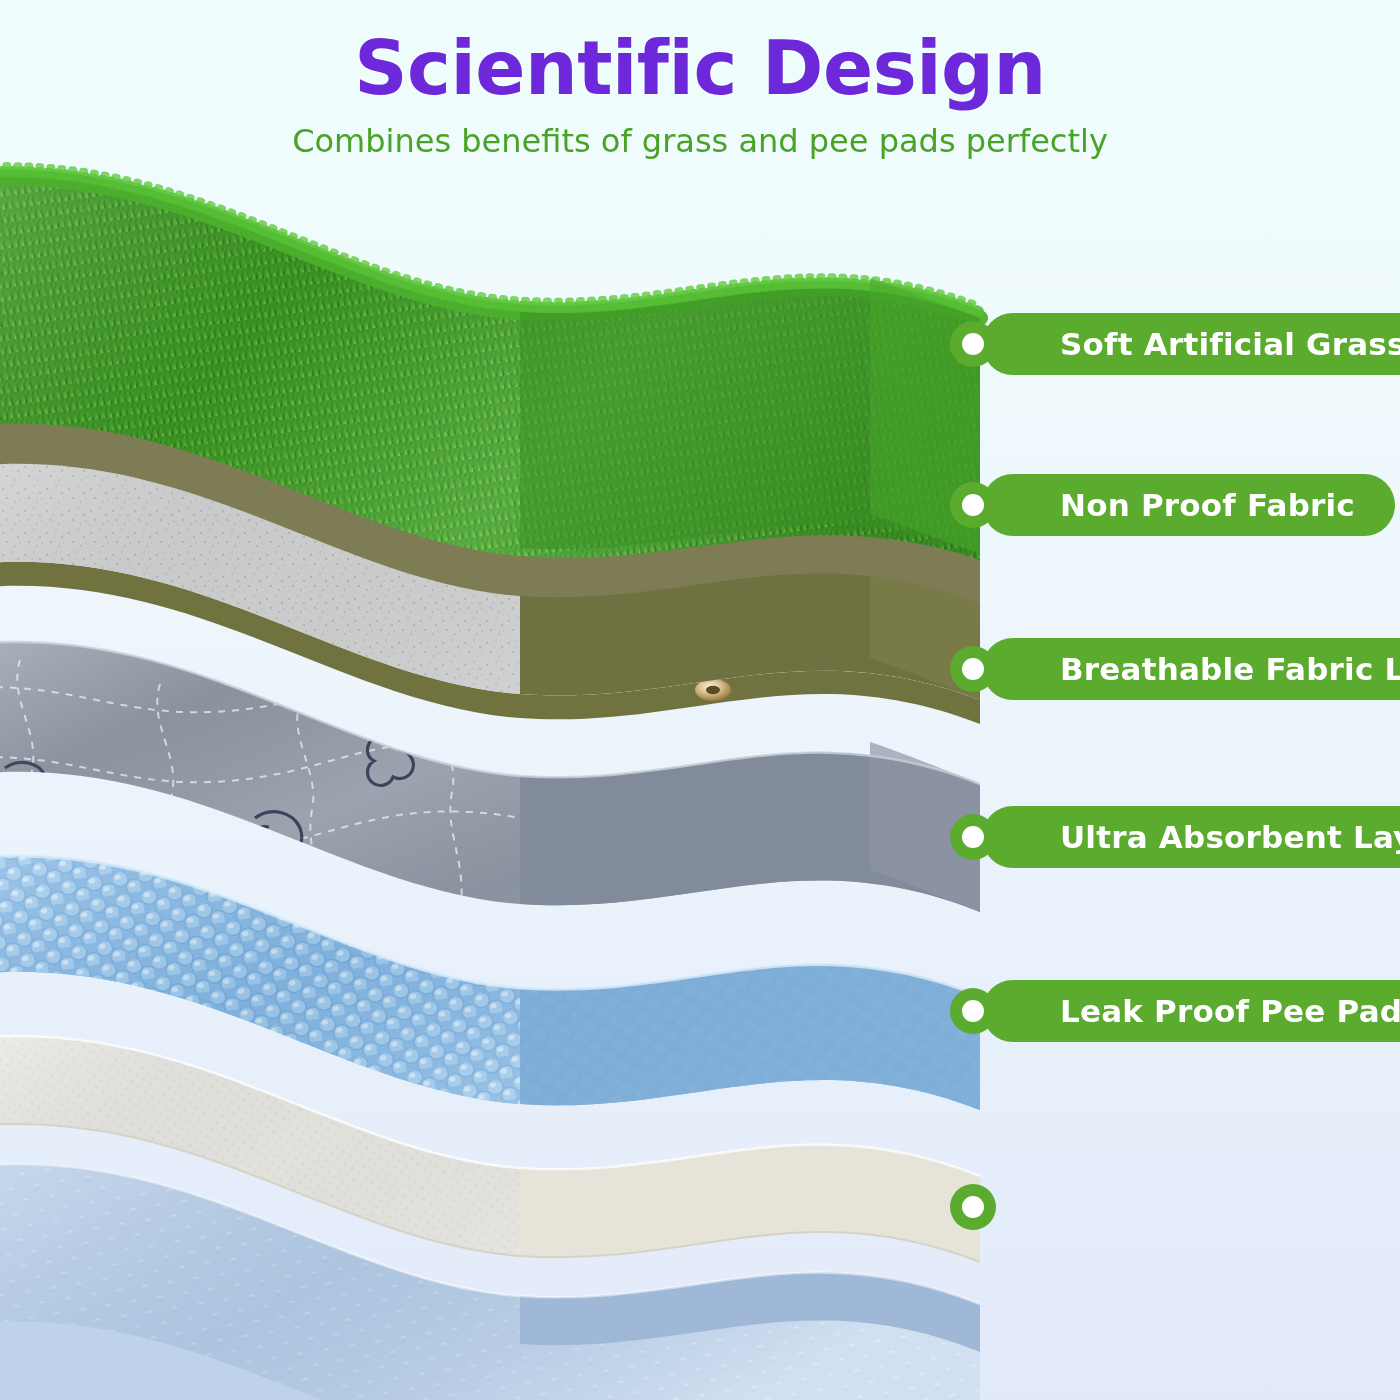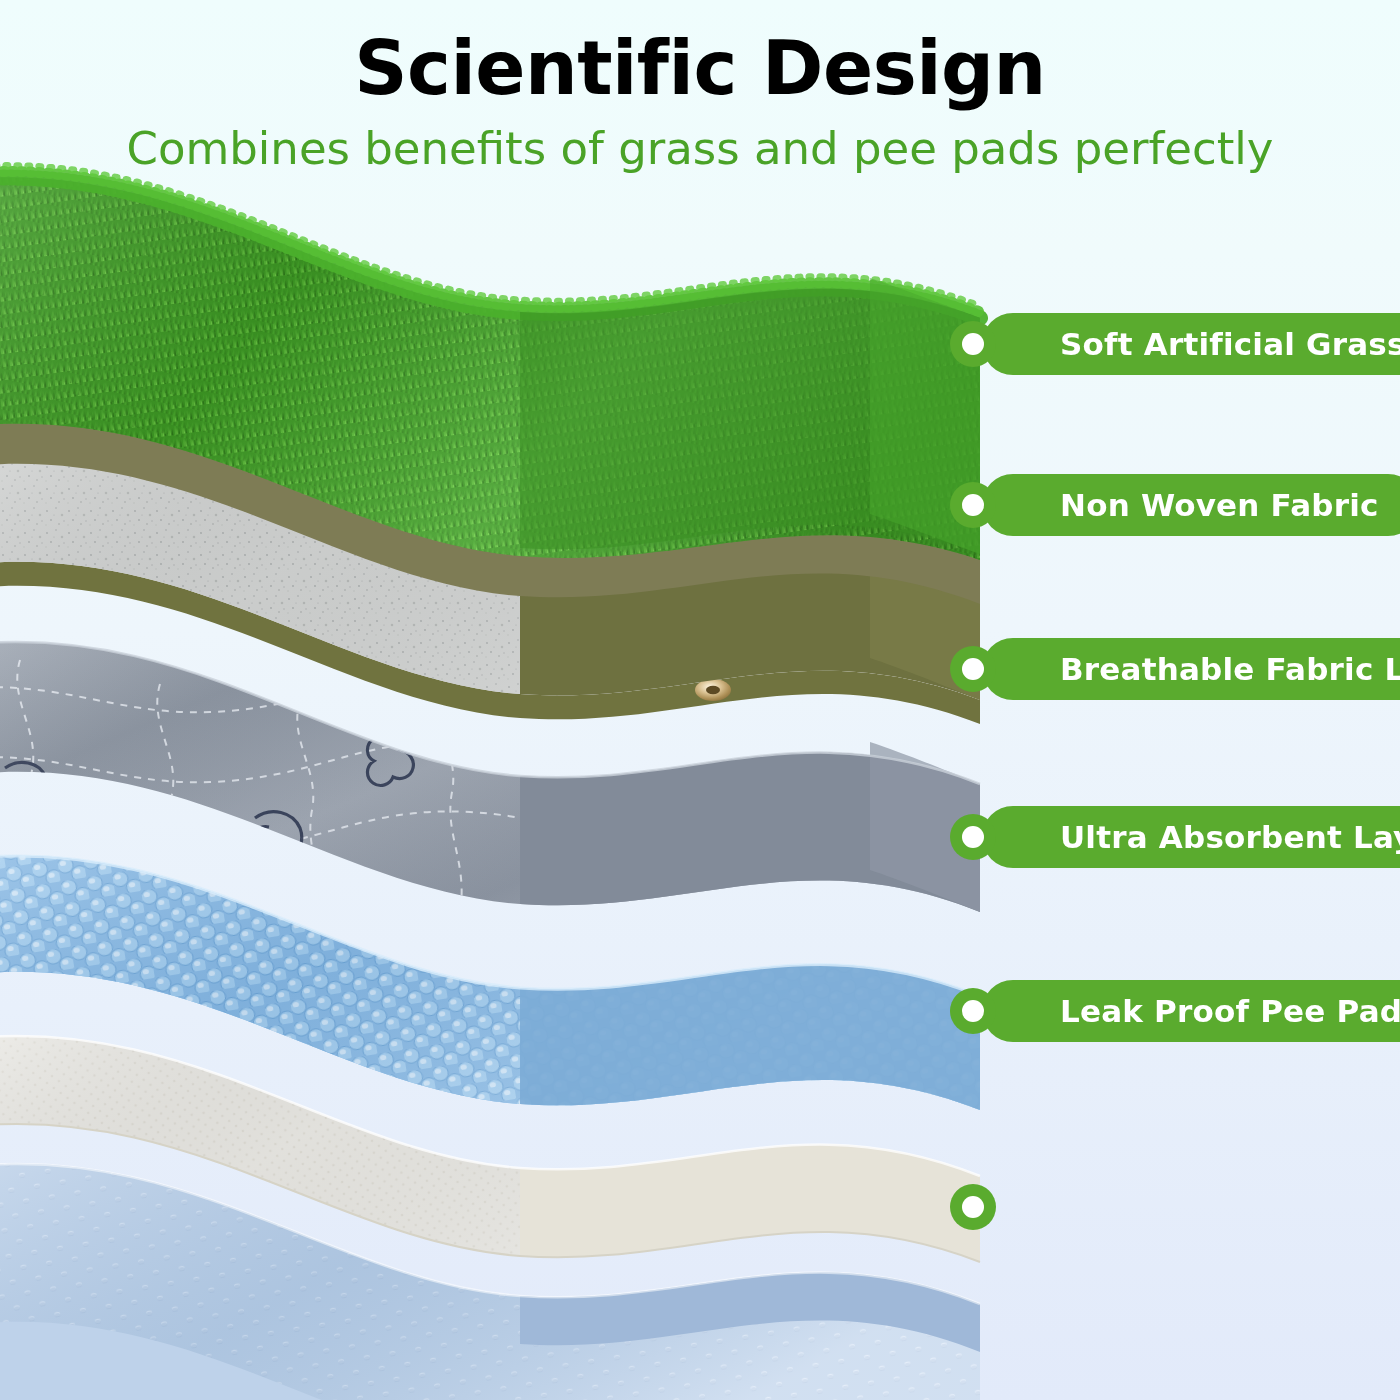--- a/index.html
+++ b/index.html
@@ -26,29 +26,29 @@
     width: 1400px;
     text-align: center;
     z-index: 60;
     pointer-events: none;
   }
   .title {
     margin: 0;
     padding-top: 30px;
     font-size: 74px;
     font-weight: bold;
-    color: #000000;
+    color: #6d28d9;
     letter-spacing: -0.5px;
     line-height: 1.05;
     font-family: "DejaVu Sans", sans-serif;
   }
   .subtitle {
     margin: 0;
     padding-top: 16px;
-    font-size: 45px;
+    font-size: 32px;
     font-weight: normal;
     color: #4aa327;
     line-height: 1.1;
   }
 
   
   .illus {
     position: absolute;
     left: 0; top: 0;
     width: 1400px; height: 1400px;
@@ -359,21 +359,21 @@
         </div>
         <div class="pill">
           <span>Soft Artificial Grass</span>
         </div>
       </div>
       <div class="callout" style="top: 474px; left: 950px; right: -30px;">
         <div class="dot">
           <i></i>
         </div>
         <div class="pill">
-          <span>Non Woven Fabric</span>
+          <span>Non Proof Fabric</span>
         </div>
       </div>
       <div class="callout" style="top: 638px; left: 950px; right: -30px;">
         <div class="dot">
           <i></i>
         </div>
         <div class="pill">
           <span>Breathable Fabric Layer</span>
         </div>
       </div>

